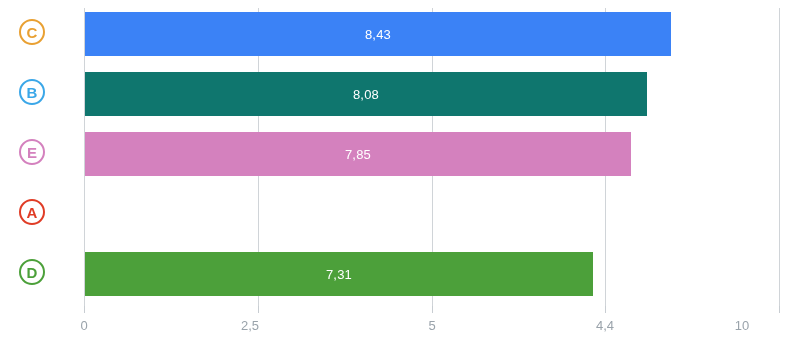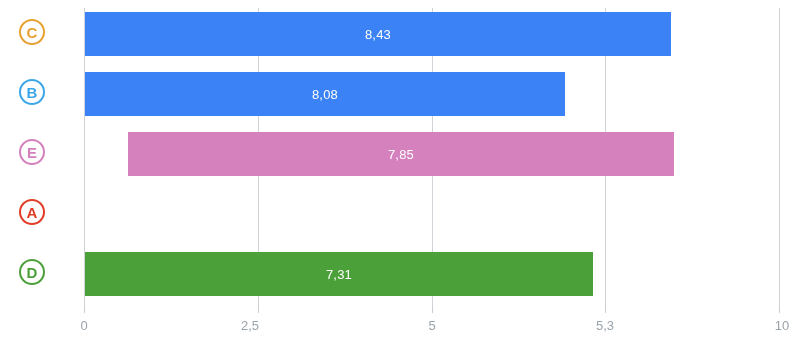--- a/index.html
+++ b/index.html
@@ -130,29 +130,29 @@
             <span class="badge-letter" style="color: rgb(233, 160, 50);">C</span>
           </div>
           <div class="bar" style="background: #3b82f6; width: 586px;">
             <span class="bar-value">8,43</span>
           </div>
         </div>
         <div class="row" style="top: 72px;">
           <div class="badge" style="border-color: rgb(59, 167, 232);">
             <span class="badge-letter" style="color: rgb(59, 167, 232);">B</span>
           </div>
-          <div class="bar" style="background: #3b82f6; width: 480px;">
+          <div class="bar" style="background: #0f766e; width: 562px;">
             <span class="bar-value">8,08</span>
           </div>
         </div>
         <div class="row" style="top: 132px;">
           <div class="badge" style="border-color: rgb(212, 129, 190);">
             <span class="badge-letter" style="color: rgb(212, 129, 190);">E</span>
           </div>
-          <div class="bar" style="background: rgb(212, 129, 190); width: 546px; margin-left: 43px;">
+          <div class="bar" style="background: rgb(212, 129, 190); width: 546px;">
             <span class="bar-value">7,85</span>
           </div>
         </div>
         <div class="row" style="top: 192px;">
           <div class="badge" style="border-color: rgb(224, 60, 38);">
             <span class="badge-letter" style="color: rgb(224, 60, 38);">A</span>
           </div>
         </div>
         <div class="row" style="top: 252px;">
           <div class="badge" style="border-color: rgb(76, 160, 58);">
@@ -166,18 +166,18 @@
   </div>
 
   <div class="x-axis">
       <div class="tick-mark" style="left: 84px;"></div>
       <div class="tick-label" style="left: 84px; color: rgb(154, 163, 171);">0</div>
       <div class="tick-mark" style="left: 258px;"></div>
       <div class="tick-label" style="left: 250px; color: rgb(154, 163, 171);">2,5</div>
       <div class="tick-mark" style="left: 432px;"></div>
       <div class="tick-label" style="left: 432px; color: rgb(154, 163, 171);">5</div>
       <div class="tick-mark" style="left: 605px;"></div>
-      <div class="tick-label" style="left: 605px; color: rgb(154, 163, 171);">5,3</div>
+      <div class="tick-label" style="left: 605px; color: rgb(154, 163, 171);">4,4</div>
       <div class="tick-mark" style="left: 779px;"></div>
-      <div class="tick-label" style="left: 782px; color: rgb(154, 163, 171);">10</div>
+      <div class="tick-label" style="left: 742px; color: rgb(154, 163, 171);">10</div>
     </div>
 
 </div>
 
 </body></html>

